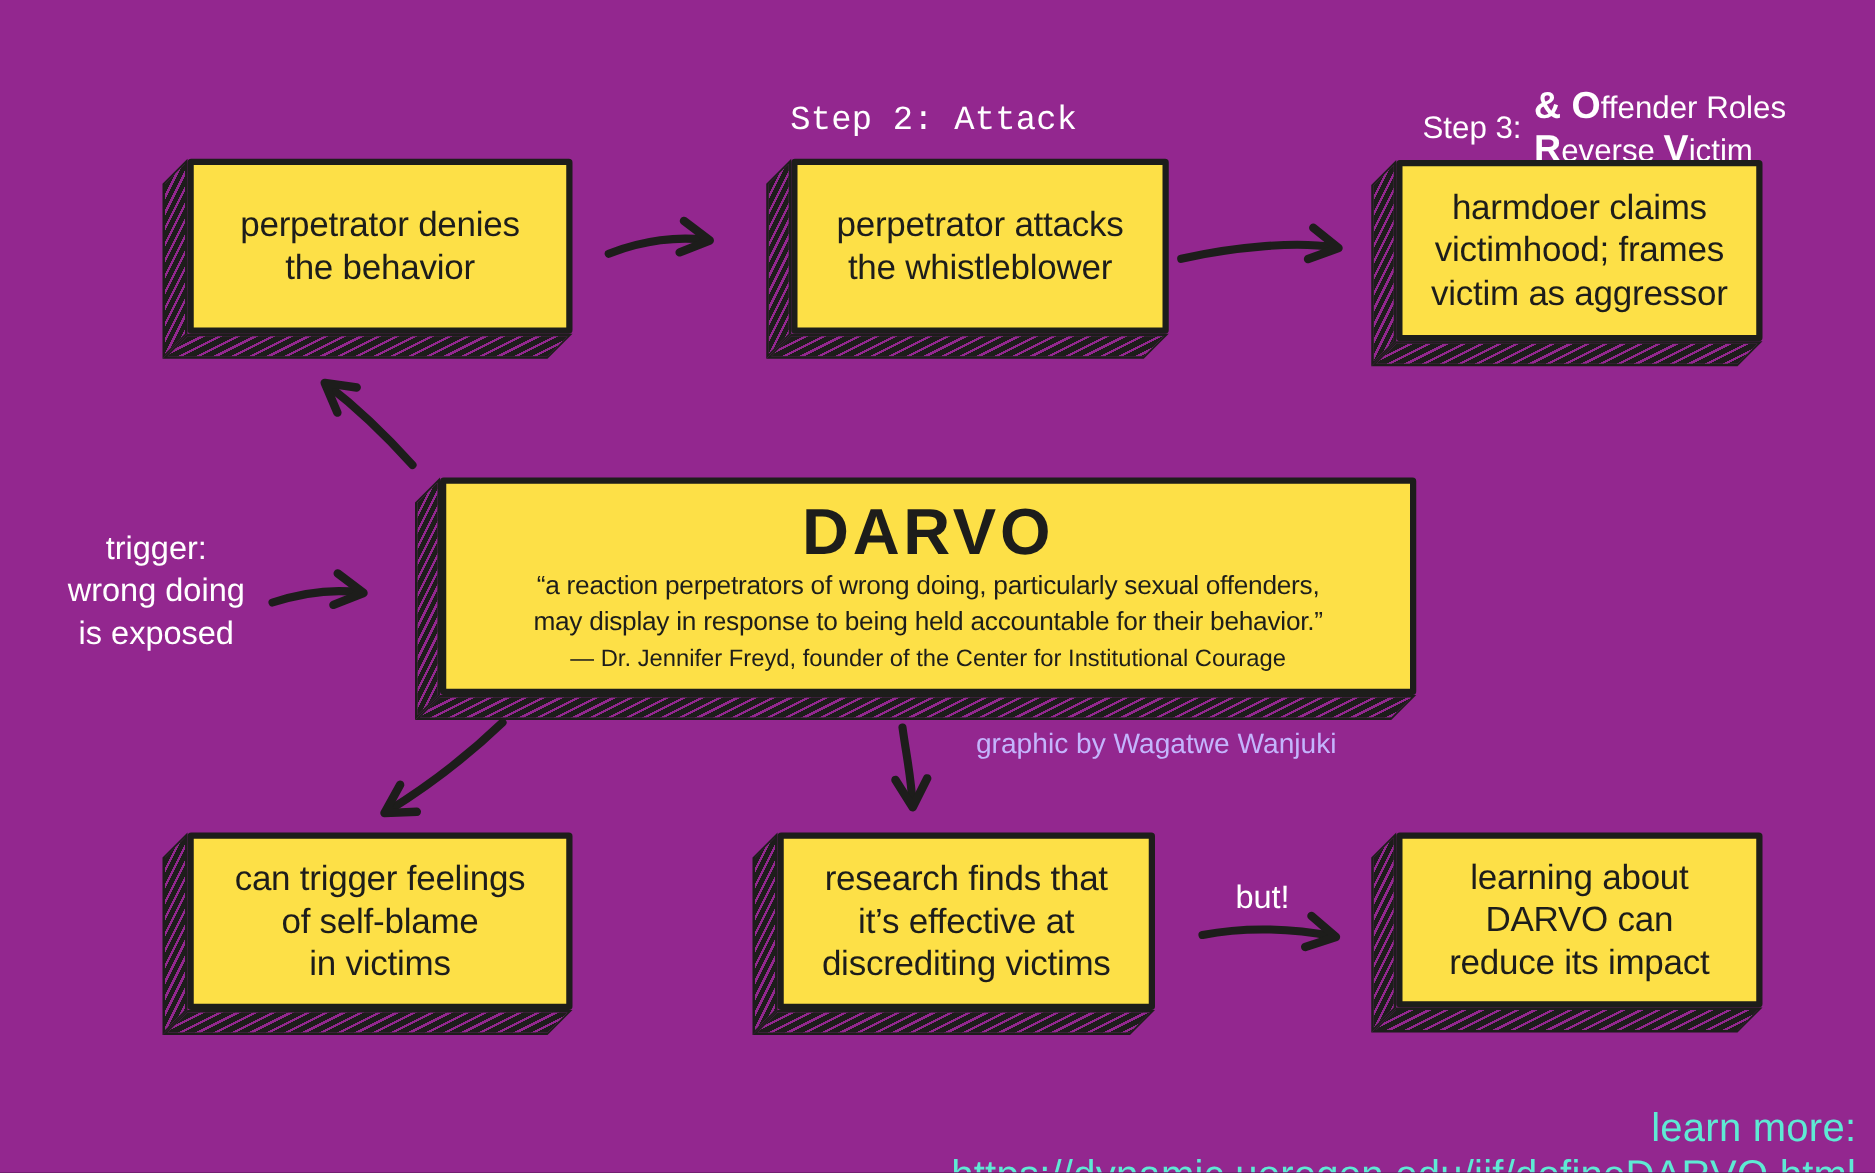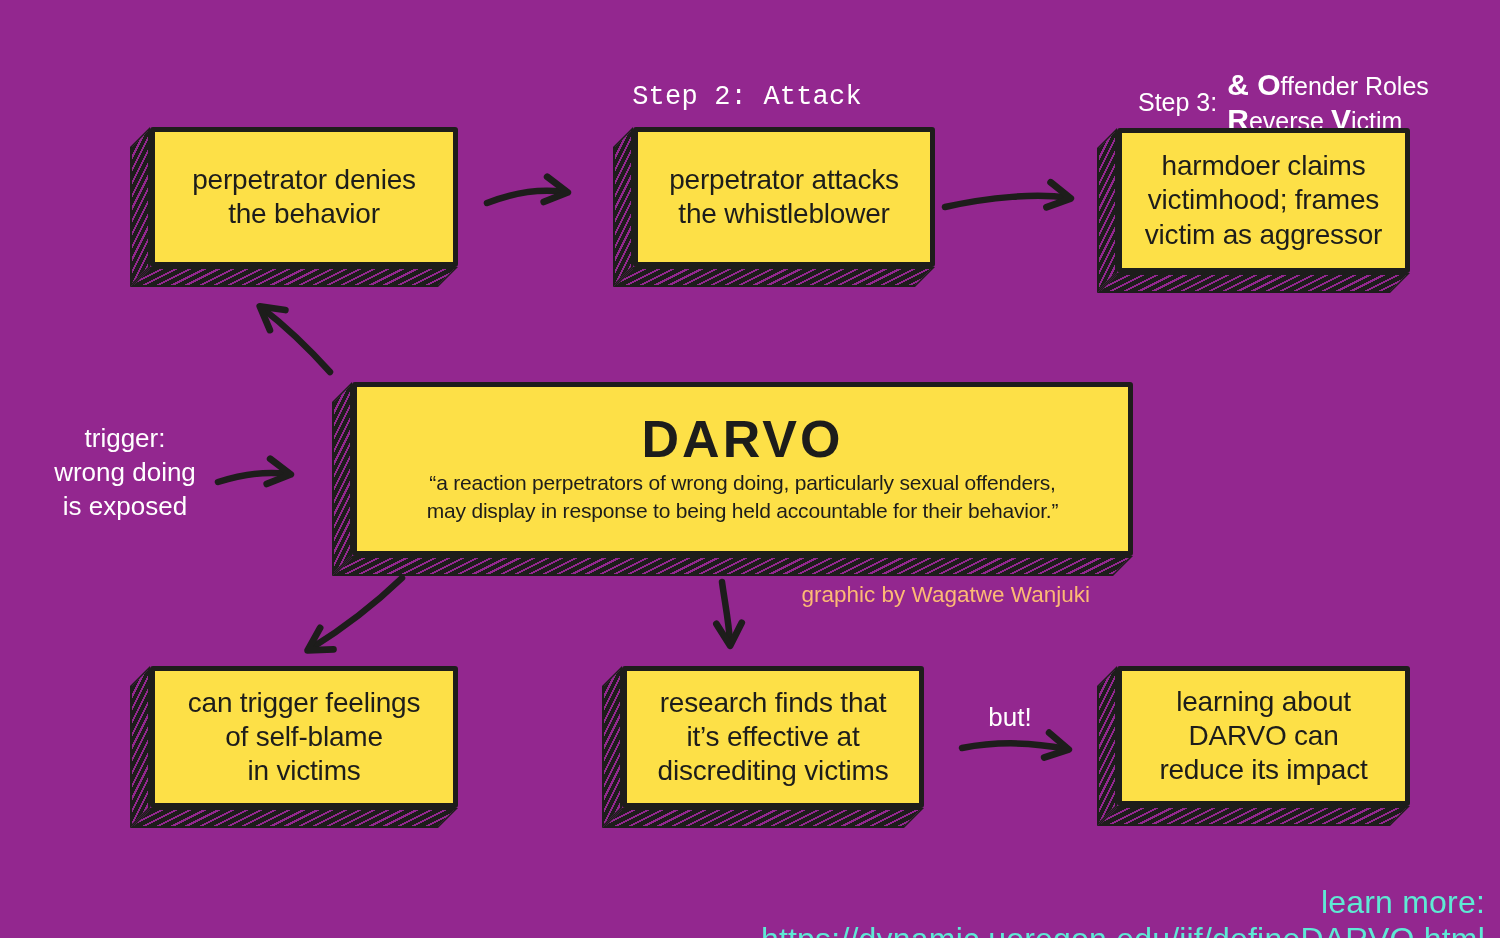--- a/index.html
+++ b/index.html
@@ -48,21 +48,21 @@
   .step3-label{
     position:absolute;color:#fff;display:flex;align-items:center;gap:10px;
     font-size:25px;line-height:1.15;text-align:left;margin-left:32px;
   }
   .step3-label .big{font-weight:700;font-size:1.2em;}
   .annot{position:absolute;color:#fff;}
   .trigger-text{
     white-space:pre-line;text-align:center;font-size:26px;line-height:1.3;
   }
   .but-text{font-size:26px;text-align:center;}
-  .credit-text{color:#fdba74;font-size:22.5px;text-align:right;}
+  .credit-text{color:#c4b5fd;font-size:22.5px;text-align:center;}
   .link-text{color:#5eead4;font-size:32px;text-align:right;letter-spacing:0.2px;}
   
   .darvo-inner{
     display:flex;flex-direction:column;align-items:center;justify-content:center;
     width:100%;padding:2px 8px;box-sizing:border-box;
   }
   .darvo-title{
     font-size:52px;font-weight:700;letter-spacing:3px;color:var(--ink);
     line-height:1.05;
   }
@@ -128,20 +128,21 @@
 is exposed</div>
 
   <div class="box3d" style="left:352px;top:382px;width:781px;height:174px;">
     <div class="extrude-left"></div>
     <div class="extrude-bottom"></div>
     <div class="face">
       <div class="darvo-inner">
         <div class="darvo-title">DARVO</div>
         <div class="darvo-quote">“a reaction perpetrators of wrong doing, particularly sexual offenders,
 may display in response to being held accountable for their behavior.”</div>
+        <div class="darvo-attrib">— Dr. Jennifer Freyd, founder of the Center for Institutional Courage</div>
       </div>
     </div>
   </div>
 
   <div class="annot credit-text" style="left:760px;top:582px;width:330px;">graphic by Wagatwe Wanjuki</div>
 
   <div class="box3d" style="left:150px;top:666px;width:308px;height:142px;">
     <div class="extrude-left"></div>
     <div class="extrude-bottom"></div>
     <div class="face">

